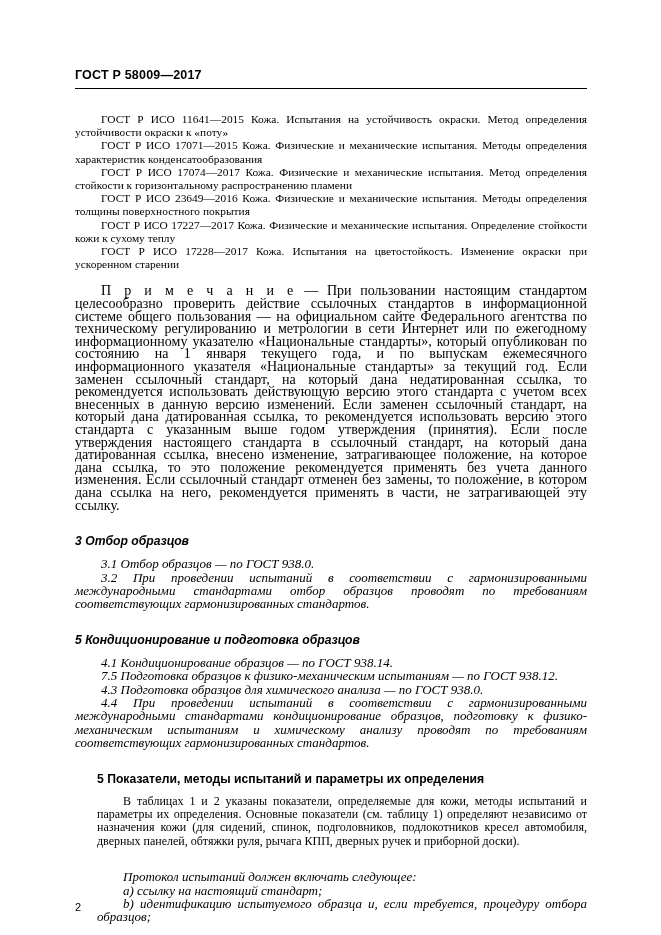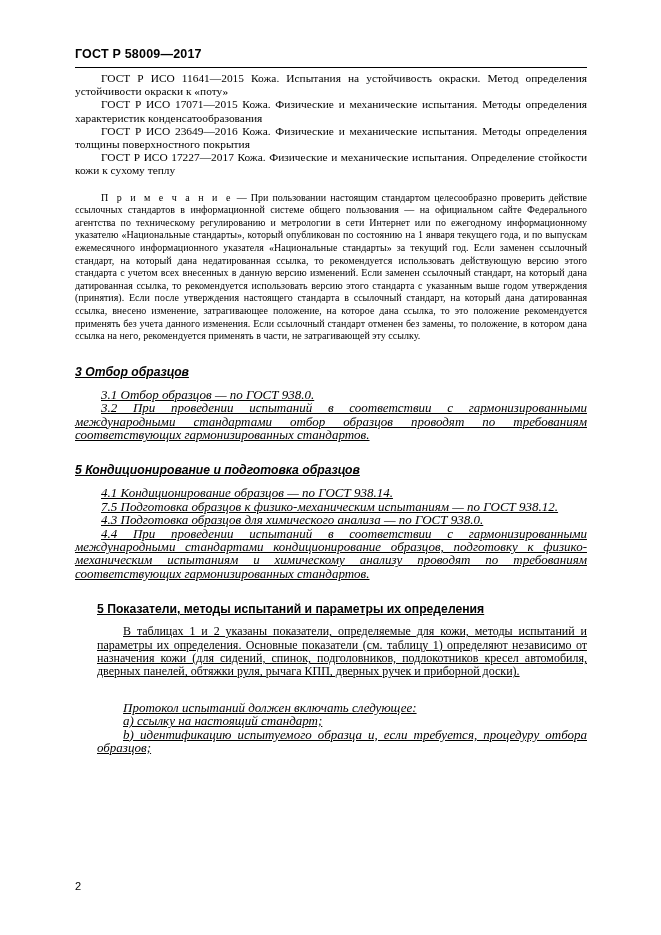--- a/index.html
+++ b/index.html
@@ -14,57 +14,58 @@
     color: #000000;
     position: relative;
     overflow: hidden;
   }
   .page {
     position: relative;
     width: 661px;
     height: 902px;
     box-sizing: border-box;
     padding: 0;
+    margin-top: 21px;
   }
   .header {
     position: absolute;
     top: 47px;
     left: 75px;
     font-family: "Liberation Sans", sans-serif;
     font-weight: bold;
     font-size: 12.5px;
     letter-spacing: 0.2px;
   }
   .header-rule {
     position: absolute;
     top: 67px;
     left: 75px;
     width: 512px;
     height: 1px;
     background: #000;
   }
   .content {
     position: absolute;
-    top: 72px;
+    top: 92px;
     left: 75px;
     width: 512px;
   }
   p {
     margin: 0;
     padding: 0;
   }
   .std-ref {
     font-size: 11.4px;
     line-height: 13.2px;
     text-align: justify;
     text-indent: 26px;
     margin-bottom: 0px;
   }
   .note {
-    font-size: 10px;
+    font-size: 14px;
     line-height: 12.6px;
     text-align: justify;
     text-indent: 26px;
     margin-top: 14px;
   }
   .note .lead {
     letter-spacing: 2.2px;
   }
   h2.section {
     font-family: "Liberation Sans", sans-serif;
@@ -72,21 +73,20 @@
     font-weight: bold;
     font-size: 12.2px;
     margin: 0;
     padding: 0;
   }
   h2.section.nonitalic {
     font-style: normal;
   }
   .sec-block {
     margin-top: 22px;
-    text-decoration: underline;
   }
   .sec-block .body {
     margin-top: 9px;
   }
   .italic-line {
     font-style: italic;
     font-size: 13px;
     line-height: 13.4px;
     text-align: justify;
     text-indent: 26px;
@@ -114,22 +114,24 @@
 <div class="page">
 
   <div class="header">ГОСТ Р 58009—2017</div>
   <div class="header-rule"></div>
 
   <div class="content">
 
     <div>
       <p class="std-ref">ГОСТ Р ИСО 11641—2015 Кожа. Испытания на устойчивость окраски. Метод определения устойчивости окраски к «поту»</p>
       <p class="std-ref">ГОСТ Р ИСО 17071—2015 Кожа. Физические и механические испытания. Методы определения характеристик конденсатообразования</p>
+      <p class="std-ref">ГОСТ Р ИСО 17074—2017 Кожа. Физические и механические испытания. Метод определения стойкости к горизонтальному распространению пламени</p>
       <p class="std-ref">ГОСТ Р ИСО 23649—2016 Кожа. Физические и механические испытания. Методы определения толщины поверхностного покрытия</p>
       <p class="std-ref">ГОСТ Р ИСО 17227—2017 Кожа. Физические и механические испытания. Определение стойкости кожи к сухому теплу</p>
+      <p class="std-ref">ГОСТ Р ИСО 17228—2017 Кожа. Испытания на цветостойкость. Изменение окраски при ускоренном старении</p>
     </div>
 
     <p class="note"><span class="lead">П р и м е ч а н и е</span><span> — При пользовании настоящим стандартом целесообразно проверить действие ссылочных стандартов в информационной системе общего пользования — на официальном сайте Федерального агентства по техническому регулированию и метрологии в сети Интернет или по ежегодному информационному указателю «Национальные стандарты», который опубликован по состоянию на 1 января текущего года, и по выпускам ежемесячного информационного указателя «Национальные стандарты» за текущий год. Если заменен ссылочный стандарт, на который дана недатированная ссылка, то рекомендуется использовать действующую версию этого стандарта с учетом всех внесенных в данную версию изменений. Если заменен ссылочный стандарт, на который дана датированная ссылка, то рекомендуется использовать версию этого стандарта с указанным выше годом утверждения (принятия). Если после утверждения настоящего стандарта в ссылочный стандарт, на который дана датированная ссылка, внесено изменение, затрагивающее положение, на которое дана ссылка, то это положение рекомендуется применять без учета данного изменения. Если ссылочный стандарт отменен без замены, то положение, в котором дана ссылка на него, рекомендуется применять в части, не затрагивающей эту ссылку.</span></p>
 
     <div class="sec-block">
       <h2 class="section">3 Отбор образцов</h2>
       <div class="body">
         <p class="italic-line">3.1 Отбор образцов — по ГОСТ 938.0.</p>
         <p class="italic-line">3.2 При проведении испытаний в соответствии с гармонизированными международными стандартами отбор образцов проводят по требованиям соответствующих гармонизированных стандартов.</p>
       </div>

